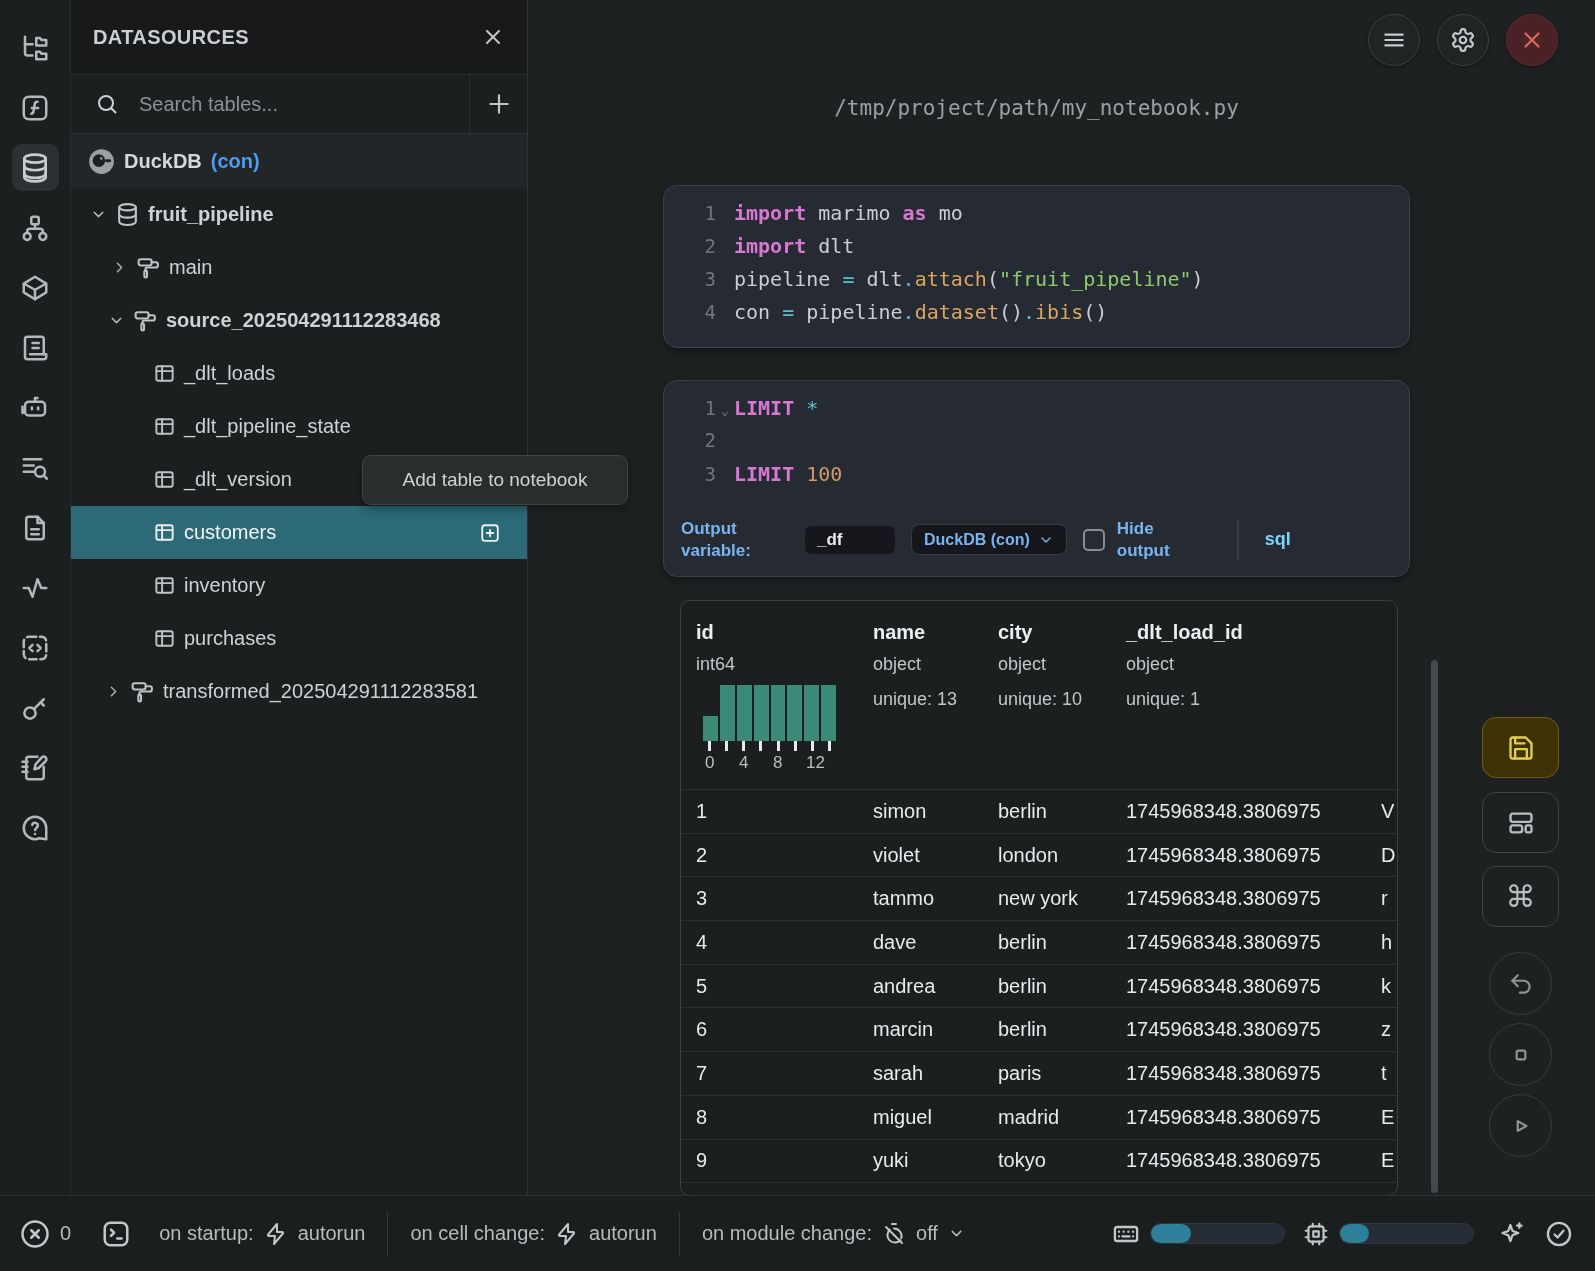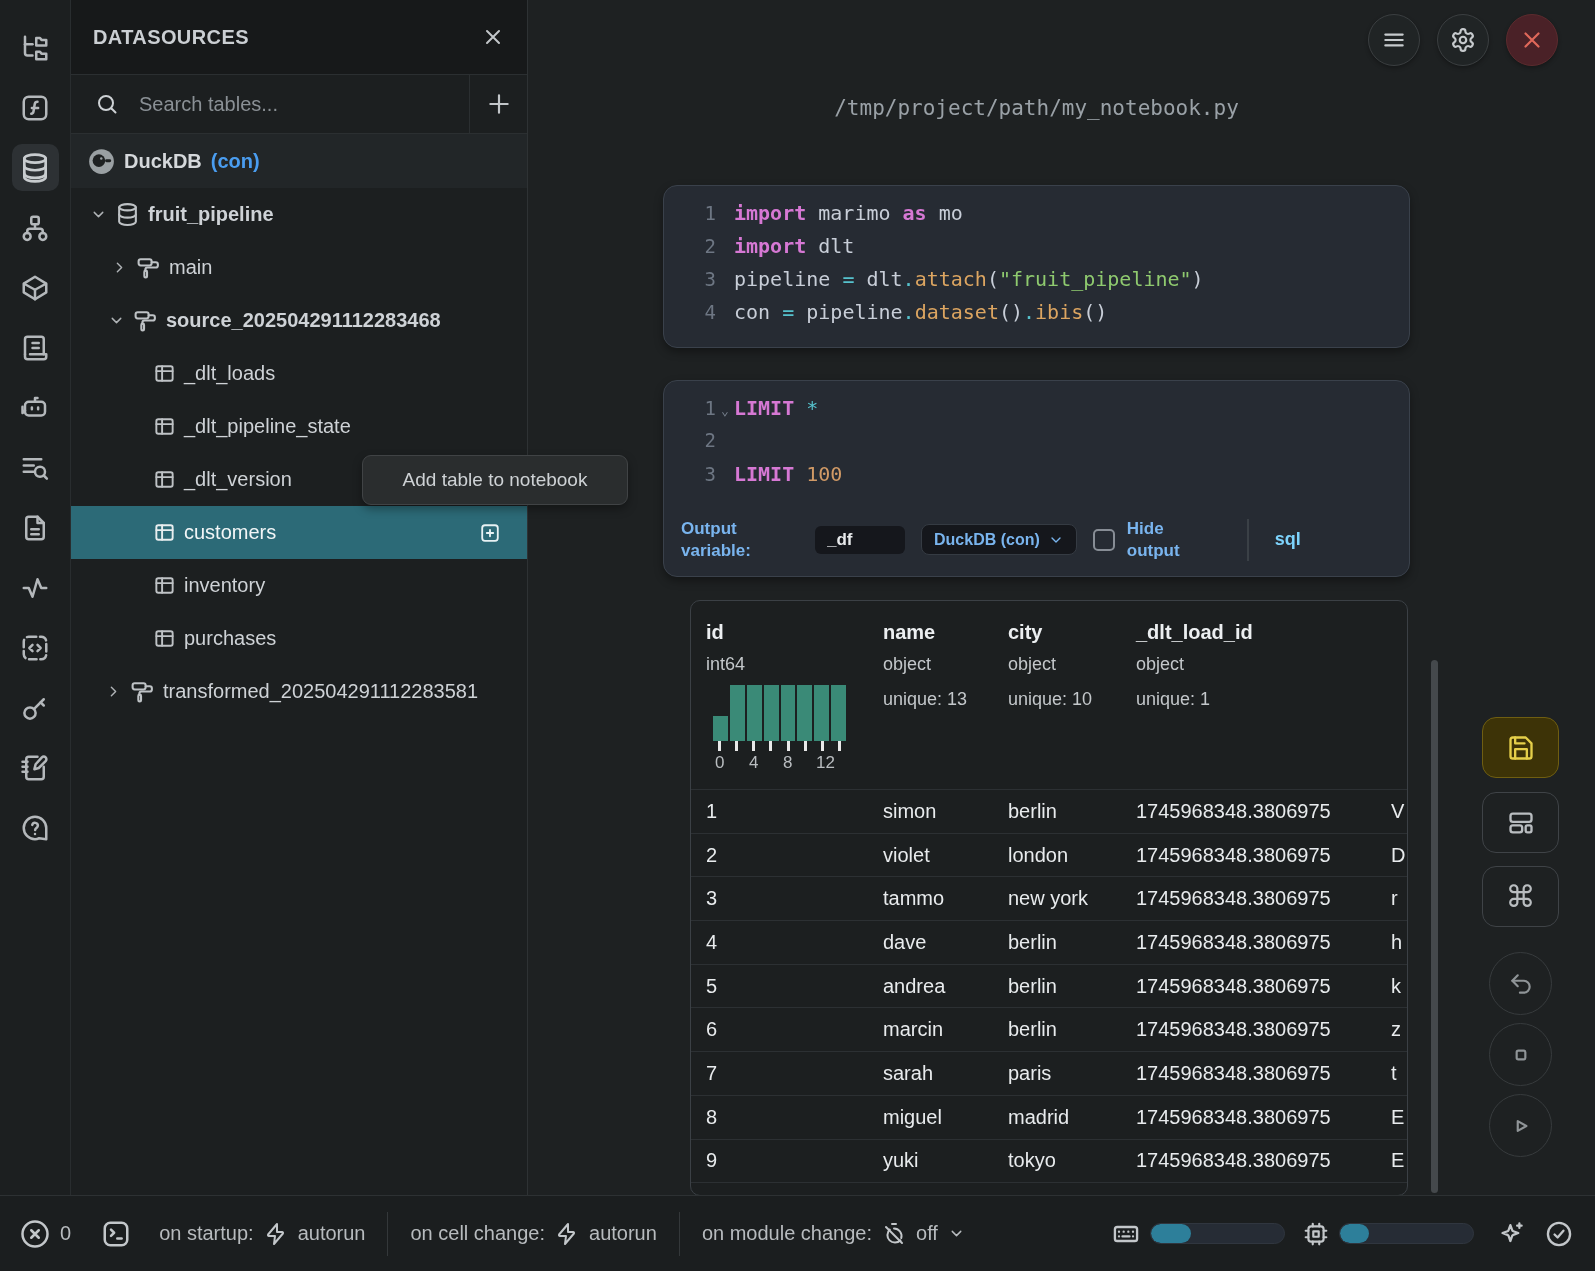--- a/index.html
+++ b/index.html
@@ -78,34 +78,34 @@
   .tok.kw { color:#d678d4; font-weight:bold;text-align:center; }
   .tok.id { color:#c8ced8; }
   .tok.op { color:#56c2cd; }
   .tok.fn { color:#dca561; }
   .tok.str { color:#8fca6f; }
   .tok.num { color:#d19a66; }
 
   .outvar-row { margin-top:auto; display:flex; align-items:center; padding:0 0 14px 17px;
     font-family:"Liberation Sans",sans-serif; }
   .blue-label { color:#79b4ee; font-weight:bold; font-size:17px; line-height:1.3; }
-  .var-input { margin-left:26px; width:90px; height:28px; background:#15171c; border:none;
+  .var-input { margin-left:16px; width:90px; height:28px; background:#15171c; border:none;
     border-radius:6px; color:#e8eaec; font-weight:bold; font-size:17px; padding-left:12px;
     font-family:"Liberation Sans",sans-serif; outline:none; }
   .engine-select { margin-left:16px; height:31px; background:#15171c; border:1px solid #353b43;
     border-radius:8px; display:flex; align-items:center; padding:0 12px; gap:8px;
     color:#79b4ee; font-weight:bold; font-size:16px; }
   .hide-chk { margin-left:16px; width:22px; height:22px; border:2px solid #878d95; border-radius:5px;
     background:transparent; flex:0 0 auto; }
   .hide-lbl { margin-left:12px; width:84px; }
   .ov-divider { margin-left:36px; width:2px; height:42px; background:#3a4046; }
   .sql-badge { margin-left:26px; color:#7dd3fc; font-weight:bold; font-size:18px; }
 
   
-  .tcard { position:absolute; left:162px; top:600px; width:718px; height:596px;
+  .tcard { position:absolute; left:152px; top:600px; width:718px; height:596px;
     border:1px solid #3b4045; border-radius:10px; overflow:hidden; background:#1c1f20; }
   .tgrid { display:grid; grid-template-columns:177px 125px 128px 255px 1fr; padding-left:15px; }
   .thead { height:188px; position:relative; }
   .hcol { padding-top:20px; }
   .hname { font-size:20px; font-weight:bold; color:#eceff1; }
   .hdtype { margin-top:10px; font-size:18px; color:#c3c7ca; }
   .huniq { margin-top:14px; font-size:18px; color:#c3c7ca; }
   .hist { margin-top:10px; margin-left:7px; width:133px; height:56px; display:flex;
     align-items:flex-end; gap:2px; }
   .hbar { flex:1; background:#3a8a77; }

